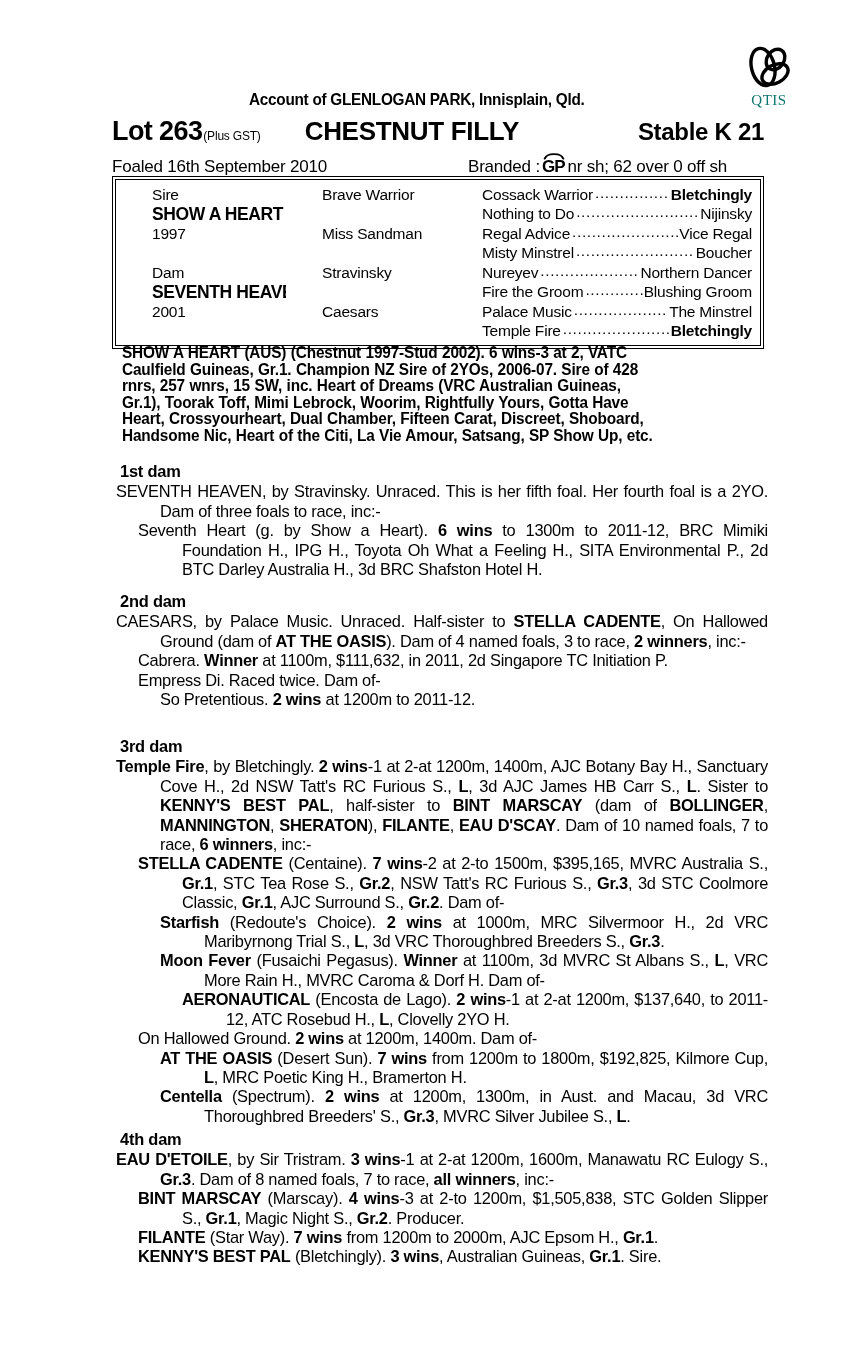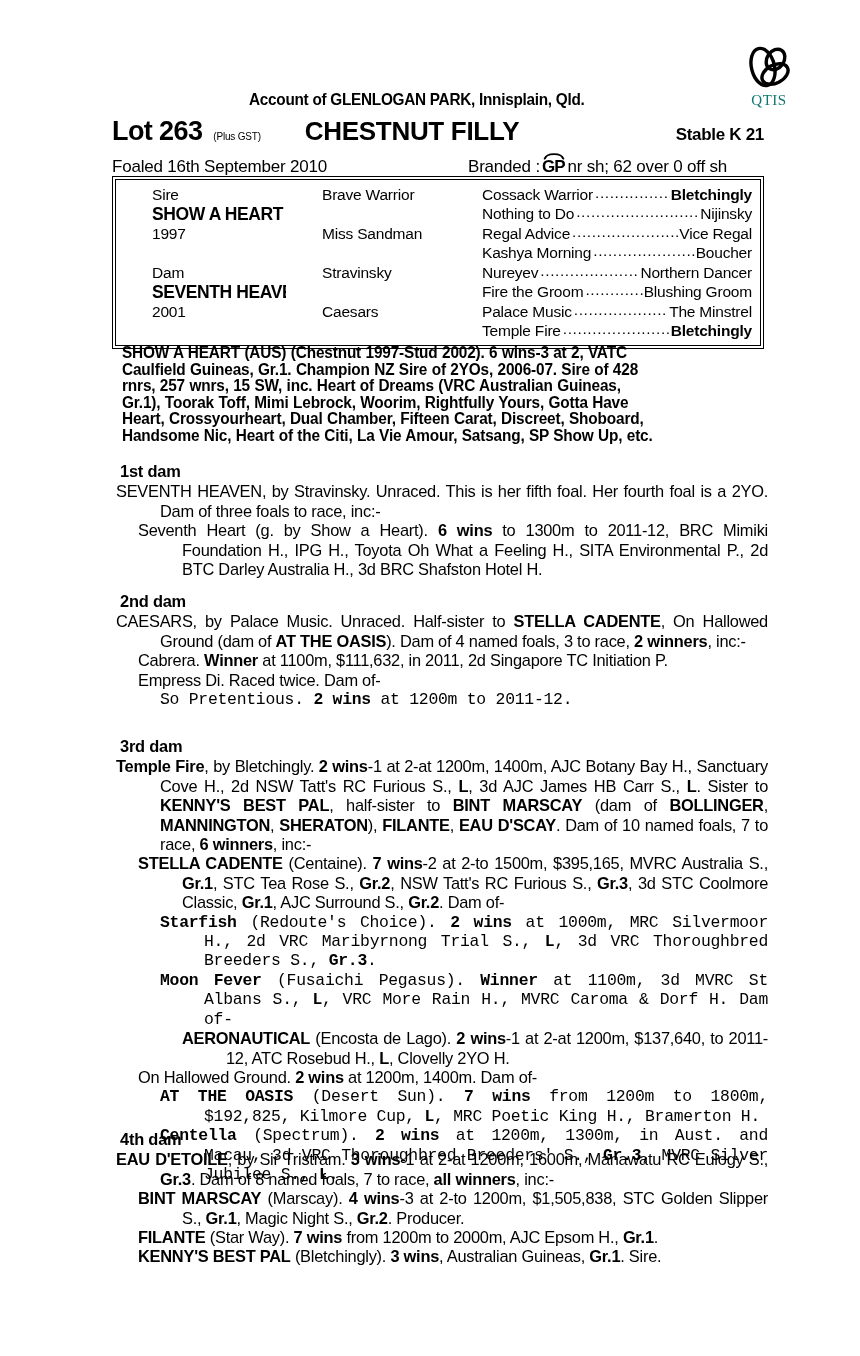--- a/index.html
+++ b/index.html
@@ -66,32 +66,32 @@
     align-items: baseline;
     margin-top: 7px;
     white-space: nowrap;
   }
   .lot-no {
     font-size: 27px;
     font-weight: bold;
     letter-spacing: -0.6px;
   }
   .plus-gst {
-    font-size: 10px;
-    margin-left: 11px;
+    font-size: 12px;
+    margin-left: 1px;
     letter-spacing: -0.2px;
   }
   .colour-sex {
     font-size: 26px;
     font-weight: bold;
     letter-spacing: -0.3px;
     margin-left: 44px;
   }
   .stable {
-    font-size: 17px;
+    font-size: 24px;
     font-weight: bold;
     letter-spacing: -0.3px;
     margin-left: auto;
     padding-right: 4px;
   }
   .foaled-row {
     display: flex;
     margin-top: 10px;
     font-size: 17px;
     letter-spacing: -0.2px;
@@ -219,21 +219,21 @@
     letter-spacing: -0.2px;
   }
   .ent {
     text-align: justify;
     text-justify: inter-word;
     margin: 0;
   }
   
   .lv0 { padding-left: 44px; text-indent: -44px; }
   .lv1 { padding-left: 66px; text-indent: -44px; }
-  .lv2 { padding-left: 88px; text-indent: -44px; font-family: Liberation Mono, monospace; }
+  .lv2 { padding-left: 88px; text-indent: -44px; }
   .lv3 { padding-left: 110px; text-indent: -44px; }
   .lv0, .lv1, .lv2, .lv3 { margin-left: 4px; }
   b { font-weight: bold; }
 </style>
 </head>
 <body>
 
 <div class="page">
 
   <div class="header">
@@ -295,21 +295,21 @@
           <div class="ped-cell ped-c1">1997</div>
           <div class="ped-cell ped-c2">Miss Sandman</div>
           <div class="ped-cell ped-c3">
             <span>Regal Advice</span>
             <span class="leader"></span>
             <span class="gp3-right">Vice Regal</span>
           </div>
           <div class="ped-cell ped-c1"></div>
           <div class="ped-cell ped-c2"></div>
           <div class="ped-cell ped-c3">
-            <span>Kashya Morning</span>
+            <span>Misty Minstrel</span>
             <span class="leader"></span>
             <span class="gp3-right">Boucher</span>
           </div>
           <div class="ped-cell ped-c1">Dam</div>
           <div class="ped-cell ped-c2">Stravinsky</div>
           <div class="ped-cell ped-c3">
             <span>Nureyev</span>
             <span class="leader"></span>
             <span class="gp3-right">Northern Dancer</span>
           </div>

